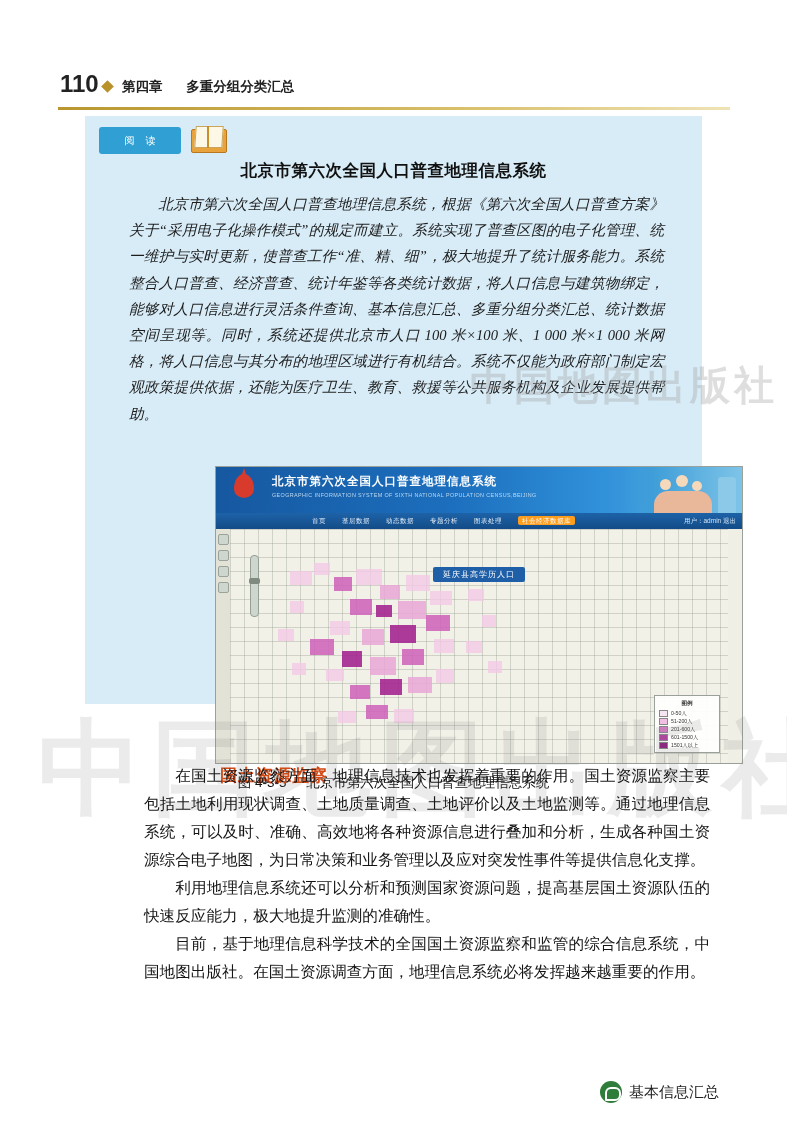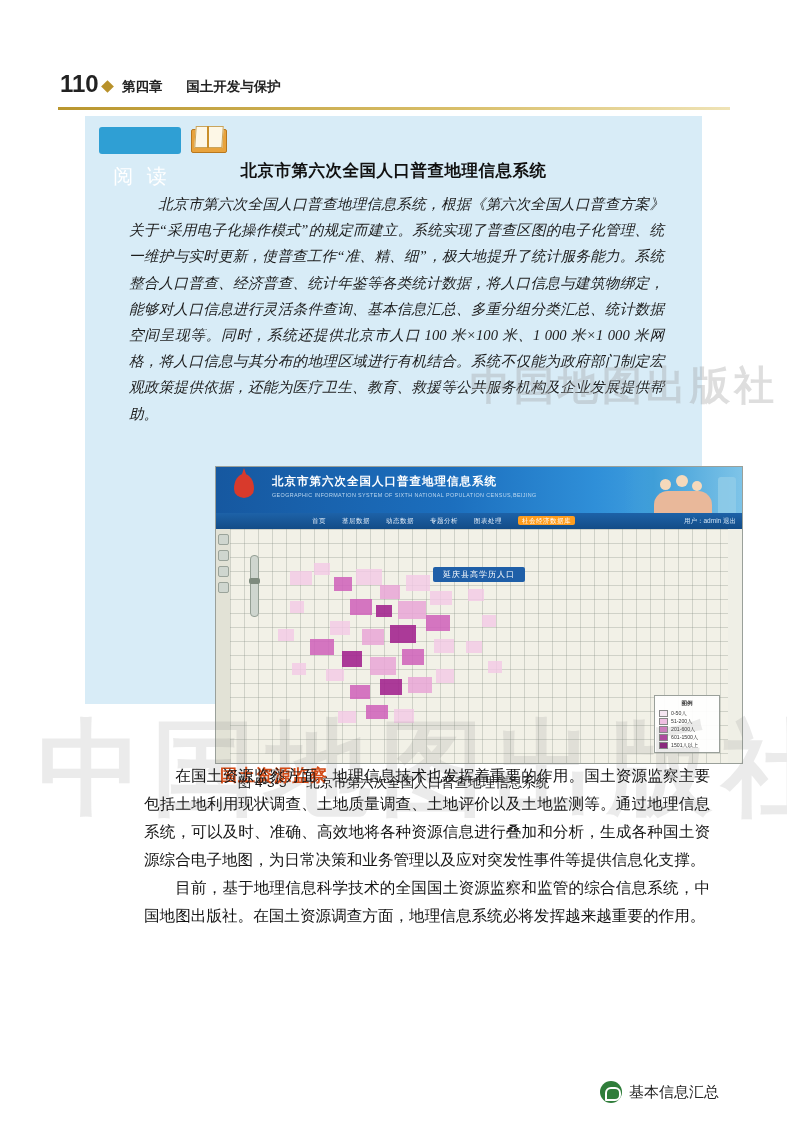--- a/index.html
+++ b/index.html
@@ -82,24 +82,23 @@
     background: #2f9fd4;
     border-radius: 3px;
   }
   .reading-tab span {
     display: block;
     text-align: center;
     line-height: 27px;
     color: #fff;
     font-family: "Liberation Sans", sans-serif;
     font-weight: normal;
-    font-size: 20px;
+    font-size: 10px;
     letter-spacing: 4px;
     text-indent: 4px;
-    margin-top: 36px;
   }
   .book-icon {
     position: absolute;
     left: 106px;
     top: 9px;
     width: 34px;
     height: 28px;
   }
   .book-icon .cover {
     position: absolute;
@@ -460,21 +459,21 @@
   }
 </style>
 </head>
 <body>
 
 <div class="page-header">
   <div class="page-number">110</div>
   <div class="header-diamond"></div>
   <div class="header-chapter">
     <span>第四章</span>
-    <span class="chap-title">国土开发与保护</span>
+    <span class="chap-title">多重分组分类汇总</span>
   </div>
   <div class="header-rule"></div>
 </div>
 
 <div class="reading-box">
 
   <div class="reading-tab">
     <span>阅 读</span>
   </div>
 
@@ -594,19 +593,20 @@
     <span>北京市第六次全国人口普查地理信息系统</span>
   </div>
 </div>
 
 <div class="wm wm-main">中国地图出版社</div>
 <div class="wm wm-small">中国地图出版社</div>
 
 <div class="section-title">国土资源监察</div>
 <div class="section-body">
   <p>在国土资源监察方面，地理信息技术也发挥着重要的作用。国土资源监察主要包括土地利用现状调查、土地质量调查、土地评价以及土地监测等。通过地理信息系统，可以及时、准确、高效地将各种资源信息进行叠加和分析，生成各种国土资源综合电子地图，为日常决策和业务管理以及应对突发性事件等提供信息化支撑。</p>
+  <p>利用地理信息系统还可以分析和预测国家资源问题，提高基层国土资源队伍的快速反应能力，极大地提升监测的准确性。</p>
   <p>目前，基于地理信息科学技术的全国国土资源监察和监管的综合信息系统，中国地图出版社。在国土资源调查方面，地理信息系统必将发挥越来越重要的作用。</p>
 </div>
 
 <div class="footer-badge">
   <div class="mark"></div>
   <div class="txt">基本信息汇总</div>
 </div>
 
 </body></html>

